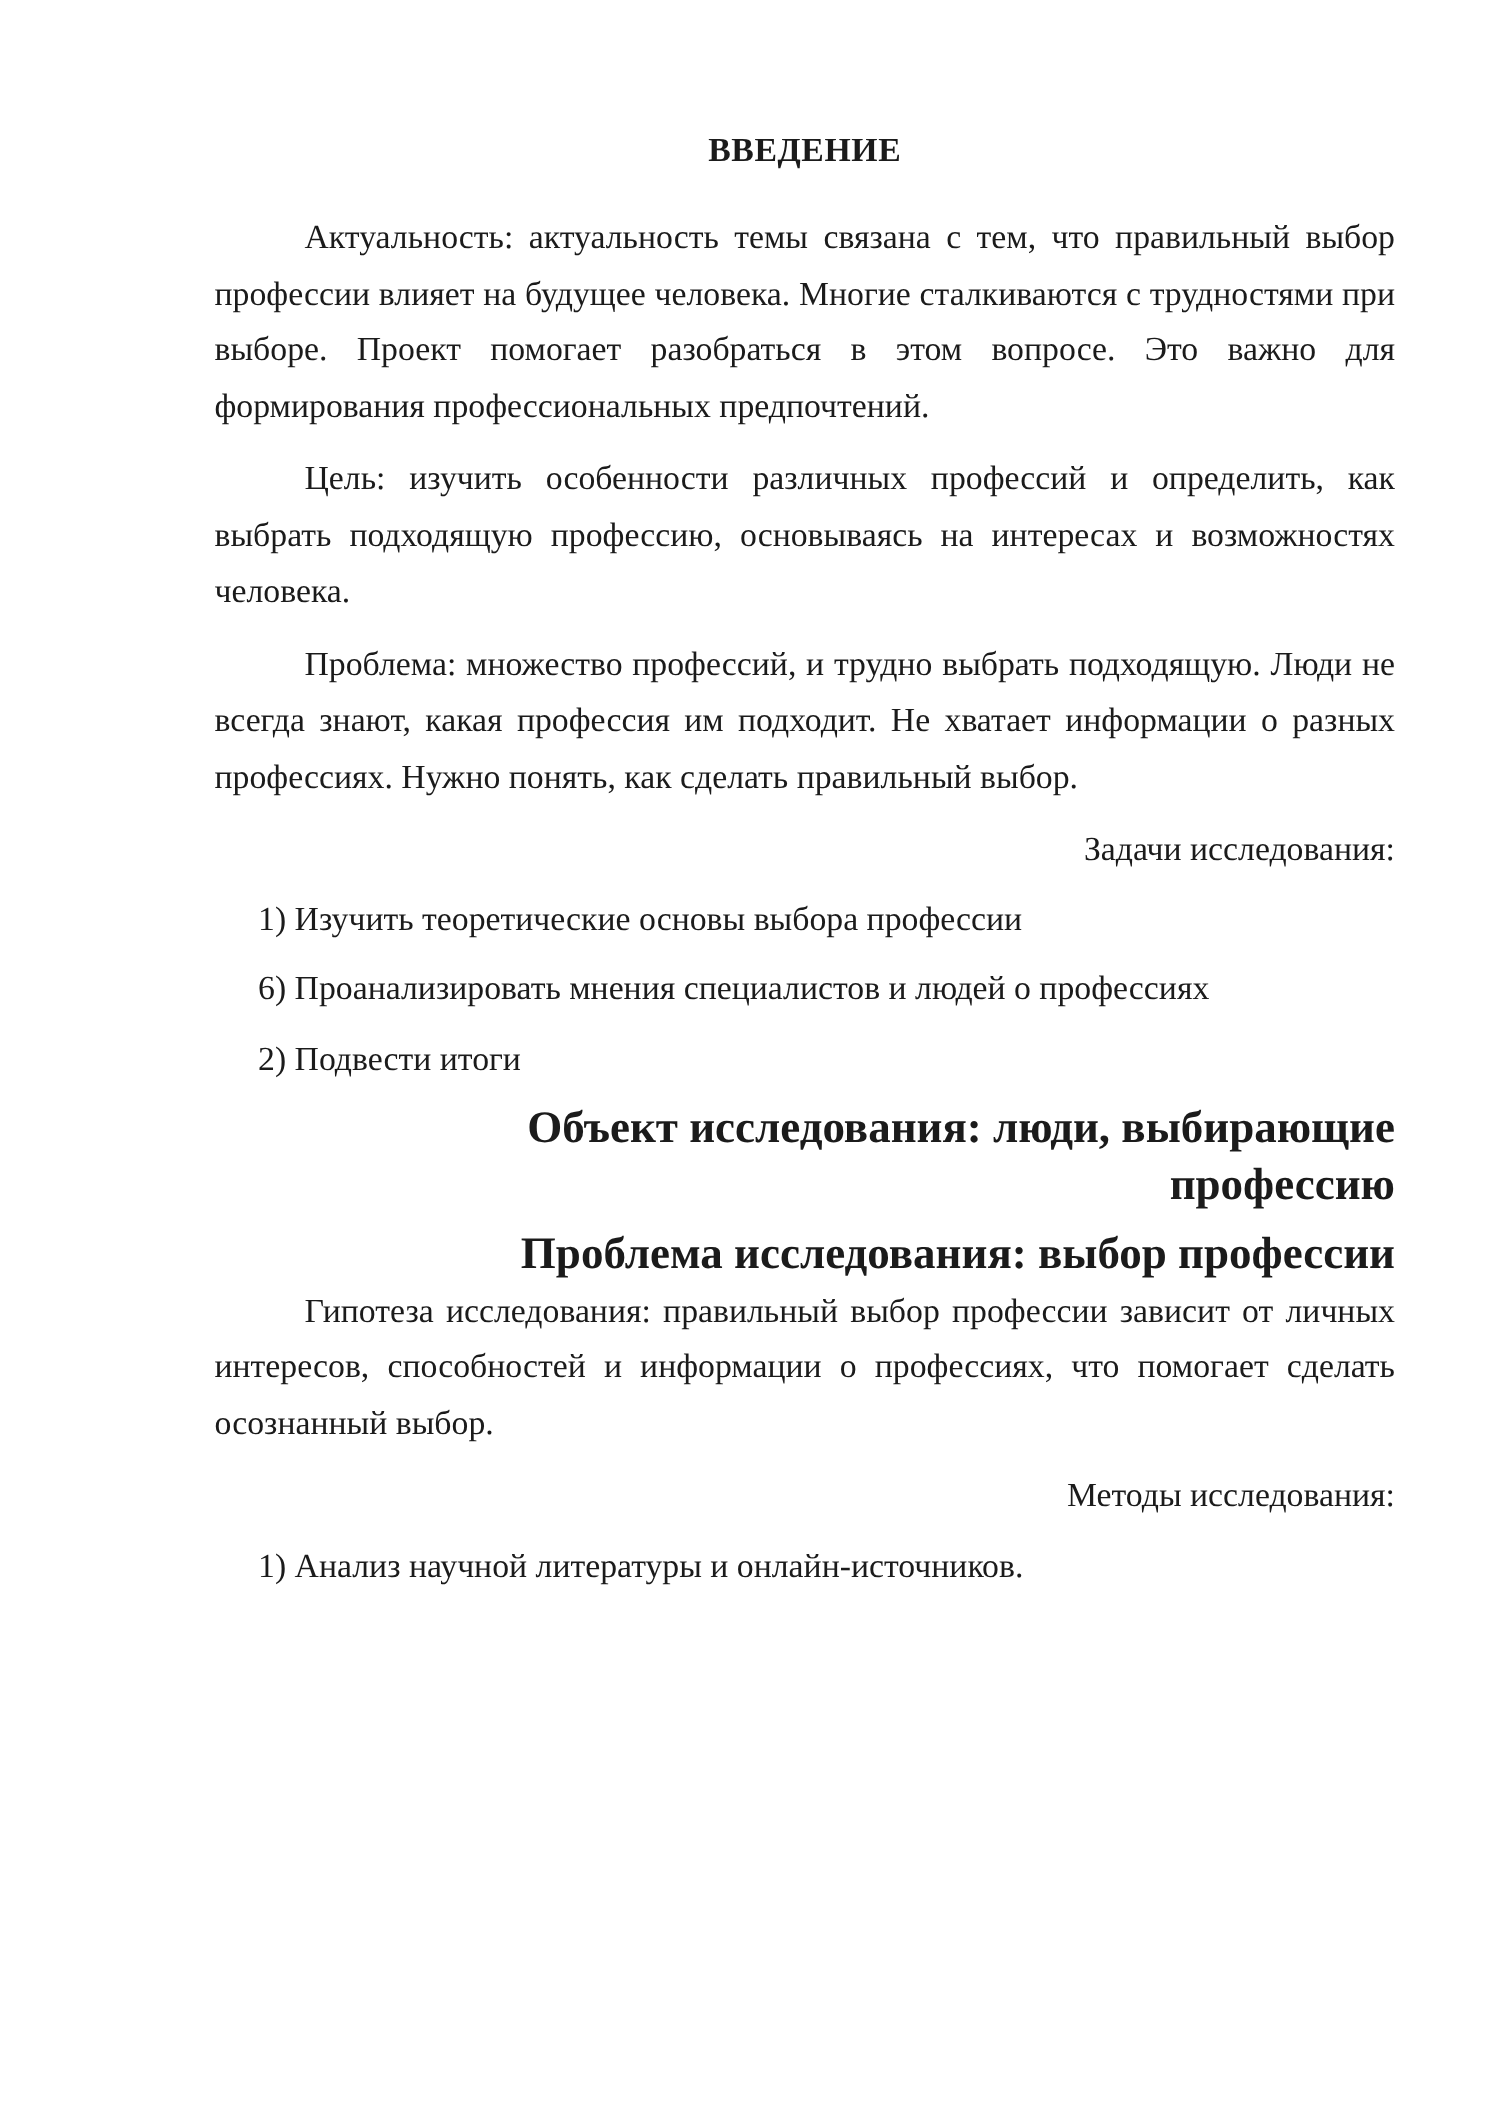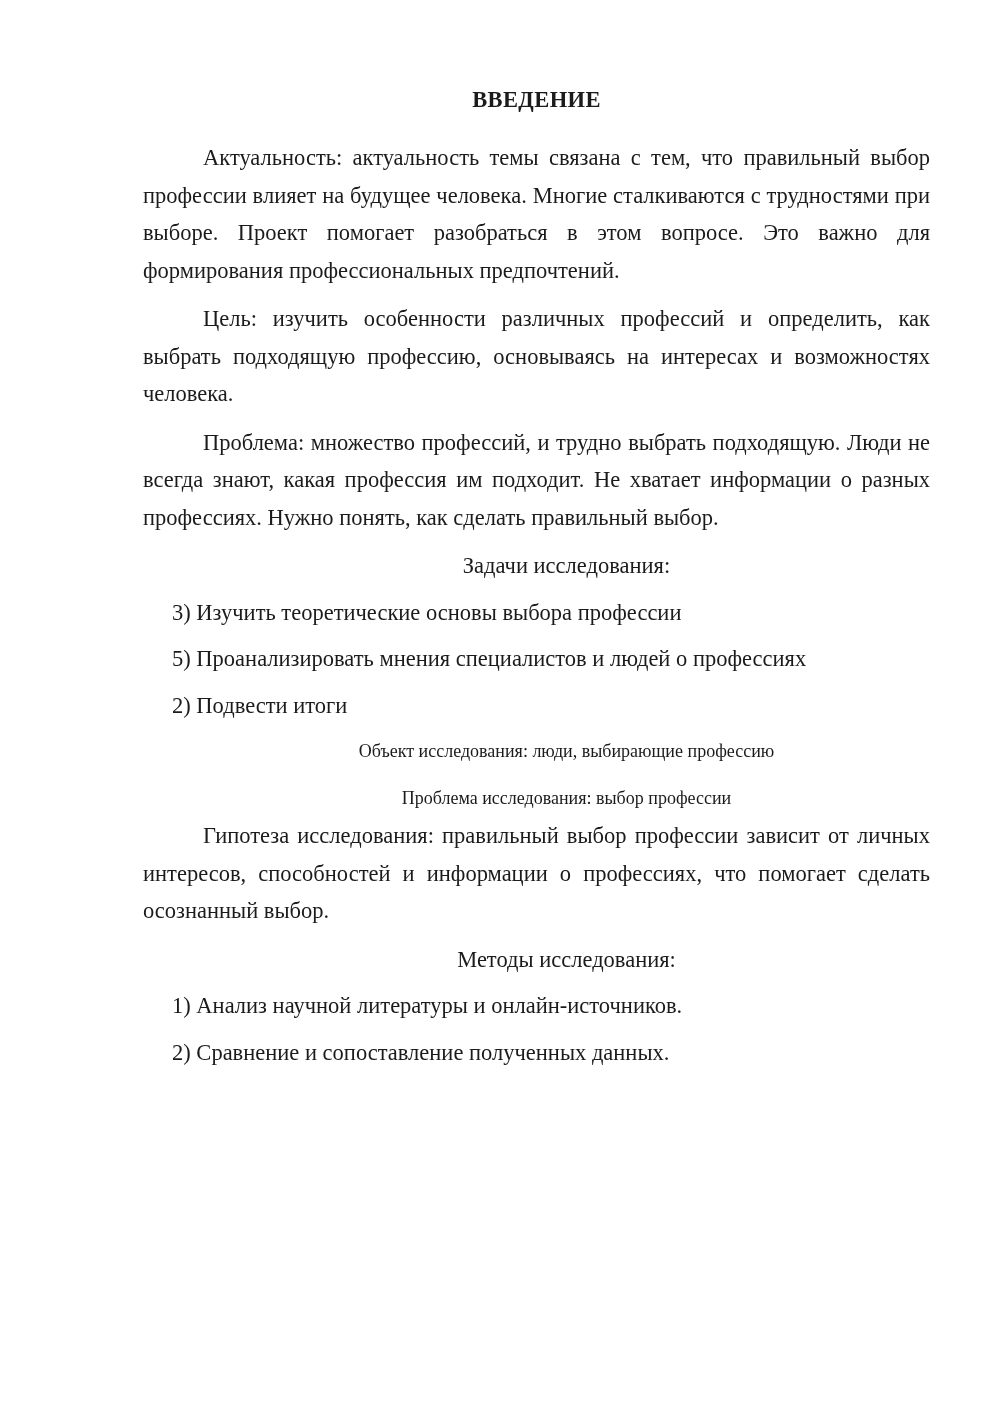--- a/index.html
+++ b/index.html
@@ -46,41 +46,42 @@
     margin-top: 11px;
   }
   .gap-before {
     margin-top: 11px;
   }
   .list-heading {
     font-size: 22.5px;
     line-height: 37.5px;
     text-indent: 60px;
     margin: 11px 0 0 0;
-    text-align: center;
+    text-align: right;
   }
   ol.numlist {
     list-style: none;
     margin: 0;
     padding: 0;
   }
   ol.numlist li {
     font-size: 22.5px;
     line-height: 37.5px;
     margin: 9px 0 0 0;
     padding-left: 29px;
     text-align: left;
     white-space: nowrap;
   }
   .sub-para {
-    font-size: 18px;
+    font-size: 30px;
     line-height: 37.5px;
     margin: 9px 0 0 0;
     text-indent: 60px;
-    text-align: center;
+    text-align: right;
+    font-weight: bold;
   }
   .page-number {
     position: absolute;
     left: 0;
     right: 0;
     top: 1327px;
     text-align: center;
     font-size: 20px;
     color: #808080;
     font-family: "Liberation Serif", "DejaVu Serif", serif;
@@ -97,35 +98,34 @@
 
     <p class="para">Актуальность: актуальность темы связана с тем, что правильный выбор профессии влияет на будущее человека. Многие сталкиваются с трудностями при выборе. Проект помогает разобраться в этом вопросе. Это важно для формирования профессиональных предпочтений.</p>
 
     <p class="para">Цель: изучить особенности различных профессий и определить, как выбрать подходящую профессию, основываясь на интересах и возможностях человека.</p>
 
     <p class="para">Проблема: множество профессий, и трудно выбрать подходящую. Люди не всегда знают, какая профессия им подходит. Не хватает информации о разных профессиях. Нужно понять, как сделать правильный выбор.</p>
 
     <p class="list-heading">Задачи исследования:</p>
 
     <ol class="numlist">
-      <li>3) Изучить теоретические основы выбора профессии</li>
-      <li>5) Проанализировать мнения специалистов и людей о профессиях</li>
+      <li>1) Изучить теоретические основы выбора профессии</li>
+      <li>6) Проанализировать мнения специалистов и людей о профессиях</li>
       <li>2) Подвести итоги</li>
     </ol>
 
     <p class="sub-para">Объект исследования: люди, выбирающие профессию</p>
 
     <p class="sub-para">Проблема исследования: выбор профессии</p>
 
     <p class="para gap-before">Гипотеза исследования: правильный выбор профессии зависит от личных интересов, способностей и информации о профессиях, что помогает сделать осознанный выбор.</p>
 
     <p class="list-heading">Методы исследования:</p>
 
     <ol class="numlist">
       <li>1) Анализ научной литературы и онлайн-источников.</li>
-      <li>2) Сравнение и сопоставление полученных данных.</li>
     </ol>
 
   </div>
 
   <div class="page-number">3</div>
 
 </div>
 
 </body></html>

